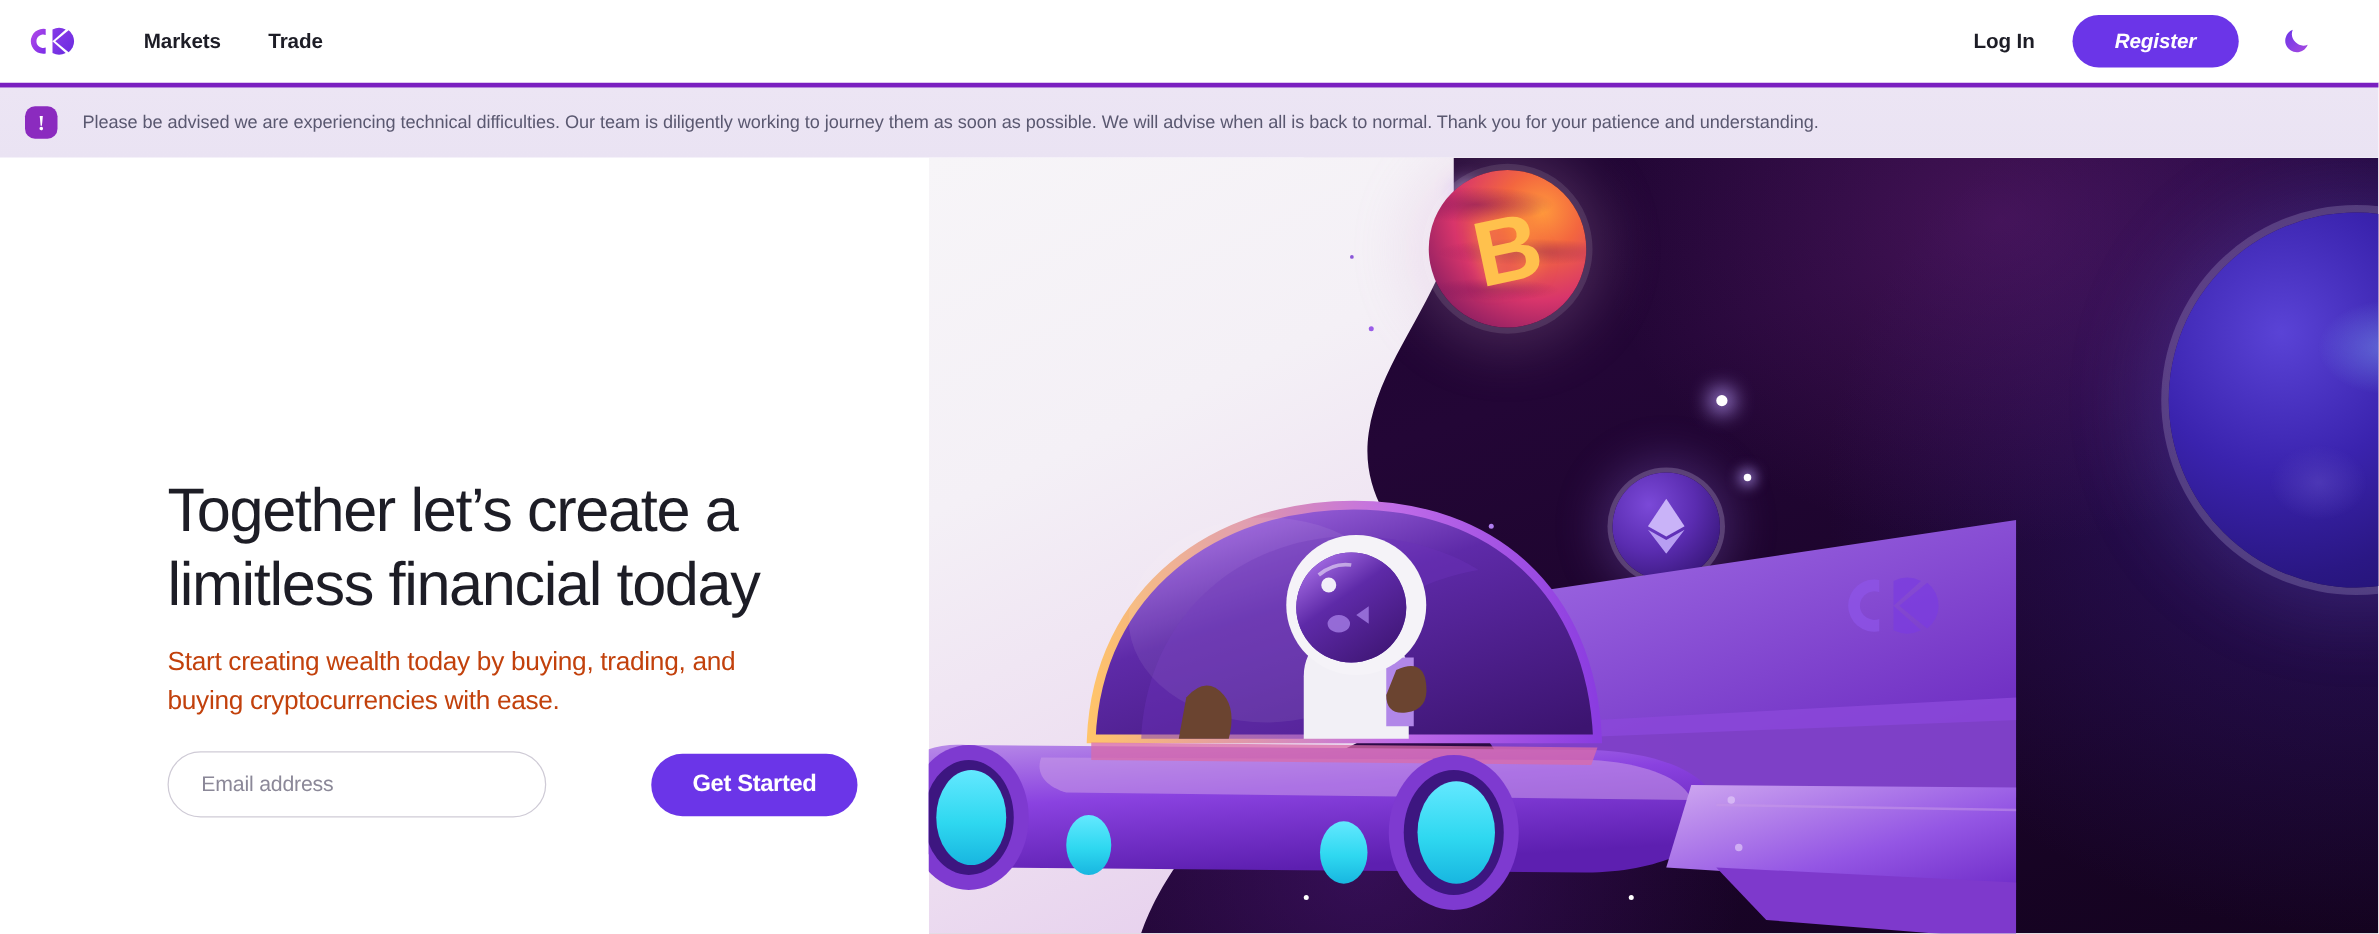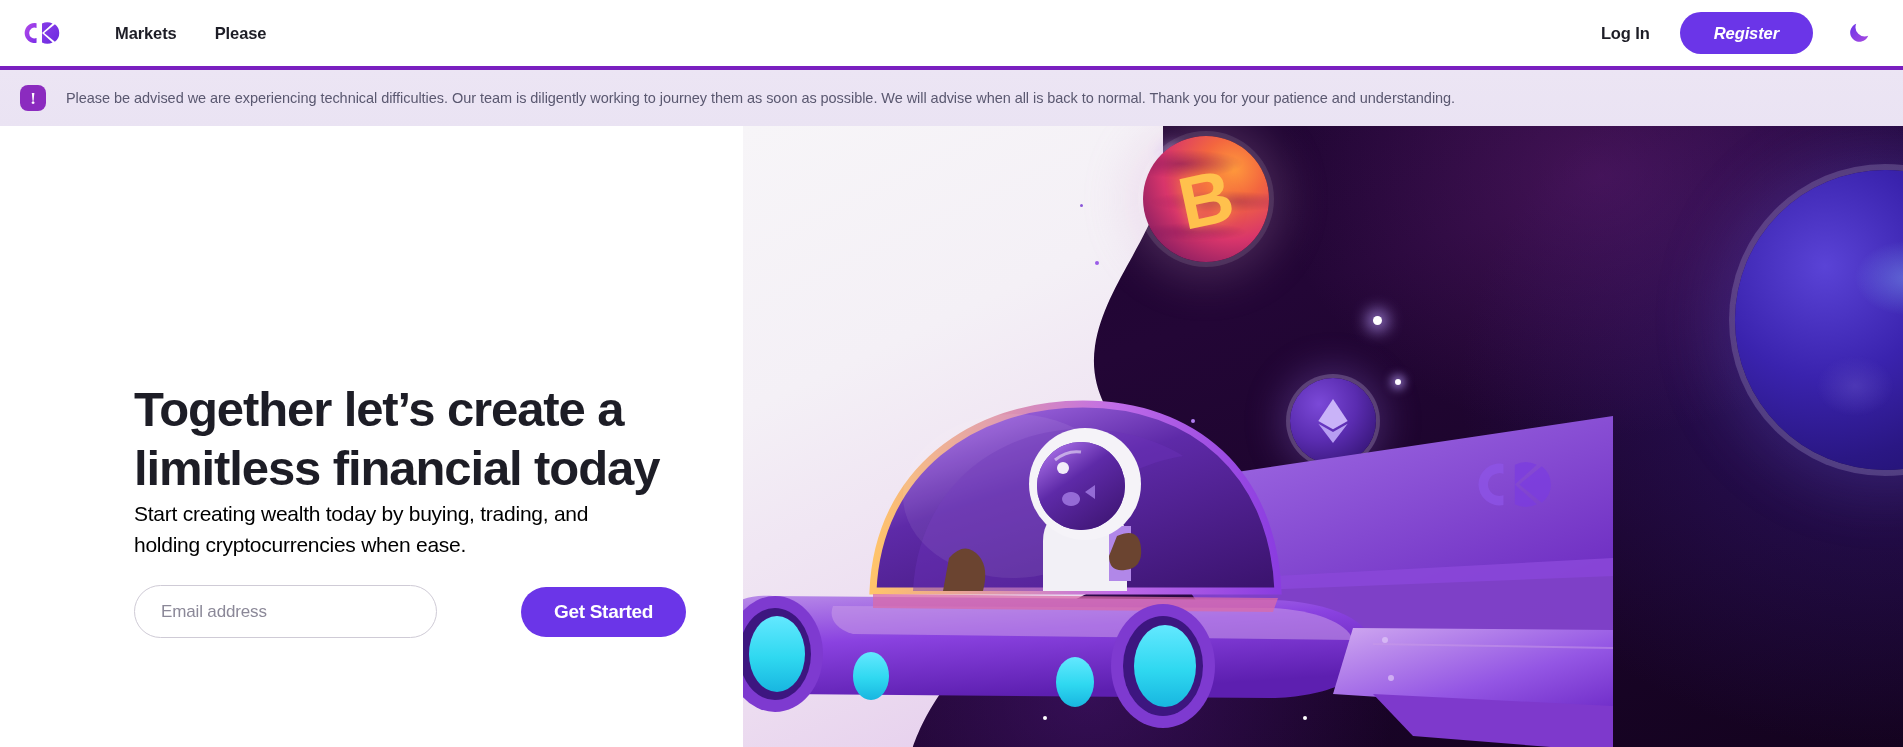--- a/index.html
+++ b/index.html
@@ -11,21 +11,21 @@
     color:#1d1d26;
     -webkit-font-smoothing:antialiased;
   }
   .page { position:relative; width:1903px; height:747px; overflow:hidden; background:#fff; }
 
   
   .header {
     position:absolute; top:0; left:0; width:1903px; height:66px;
     background:#ffffff;
     display:flex; 
-    padding:0 6px 0 22px;
+    padding:0 28px 0 22px;
     z-index:30;
   }
   .logo-wrap { display:flex; align-items:center; margin-right:34px; cursor:pointer; }
   .logo-mark { width:40px; height:28px; display:block; }
   .nav { display:flex; align-items:center; gap:0px; }
   .nav-item {
     font-size:16.5px; font-weight:600; color:#1d1d26;
     padding:6px 19px; cursor:pointer; letter-spacing:-0.1px;
   }
   .header-right { margin-left:auto; display:flex; align-items:center; gap:0; padding-right:16px;}
@@ -147,25 +147,25 @@
 
   
   .hero-copy { position:absolute; left:134px; top:254px; width:640px; }
   .eyebrow { display:flex; align-items:center; gap:11px; margin-bottom:18px; }
   .eyebrow-icon {
     width:23px; height:23px; border-radius:50%; background:#6b35e8;
     display:flex; align-items:center; justify-content:center; flex:0 0 auto;
   }
   .eyebrow-text { font-size:19px; font-weight:700; color:#6b35e8; letter-spacing:-0.2px; }
   .headline {
-    font-size:49px; line-height:59px; font-weight:700; color:#1d1d26;
-    letter-spacing:-1.1px; 
+    font-size:49px; line-height:59px; font-weight:400; color:#1d1d26;
+    letter-spacing:-1.1px; margin-bottom:16px;
   }
   .subhead {
-    font-size:21px; line-height:31px; font-weight:400; color:#000000;
+    font-size:21px; line-height:31px; font-weight:400; color:#c2410c;
     letter-spacing:-0.25px; margin-bottom:25px; max-width:600px;
   }
   .form-row { display:flex; align-items:center; gap:84px; }
   .email-input {
     width:303px; height:53px; border:1px solid #cfcbd6; border-radius:30px;
     background:#fff; padding:0 26px; font-size:17px; color:#3c3a4a;
     font-family:"Liberation Sans", sans-serif; outline:none; letter-spacing:-0.15px;
   }
   .email-input::placeholder { color:#8b8898; }
   .cta-btn {
@@ -195,21 +195,21 @@
         </defs>
         <path d="M16 4.2 A11 11 0 1 0 16 25.8 L16 20.6 A6 6 0 1 1 16 9.4 Z" fill="url(#lgC)"></path>
         <path d="M22 15 L33.6 4.6 A13 13 0 0 0 22 4.6 Z" fill="url(#lgX)"></path>
         <path d="M22 15 L33.6 25.4 A13 13 0 0 1 22 25.4 Z" fill="url(#lgX)"></path>
         <path d="M24.4 15 L36.2 5.4 A12 12 0 0 1 36.2 24.6 Z" fill="url(#lgX)"></path>
       </svg>
     </div>
 
     <nav class="nav">
       <div class="nav-item">Markets</div>
-      <div class="nav-item">Please</div>
+      <div class="nav-item">Trade</div>
     </nav>
 
     <div class="header-right">
       <div class="login-link">Log In</div>
       <button class="register-btn">Register</button>
       <button class="theme-toggle">
         <svg width="26" height="26" viewBox="0 0 24 24">
           <defs>
             <linearGradient id="moonG" x1="0" y1="0" x2="1" y2="1">
               <stop offset="0%" stop-color="#6b35e8"></stop>
@@ -351,21 +351,21 @@
 
     <div class="hero-copy">
 
       <h1 class="headline">
         <span>Together let’s create a</span><br>
         <span>limitless financial today</span>
       </h1>
 
       <p class="subhead">
         <span>Start creating wealth today by buying, trading, and</span><br>
-        <span>holding cryptocurrencies when ease.</span>
+        <span>buying cryptocurrencies with ease.</span>
       </p>
 
       <div class="form-row">
         <input class="email-input" type="text" placeholder="Email address" style="">
         <button class="cta-btn">Get Started</button>
       </div>
     </div>
   </div>
 
 </div>

